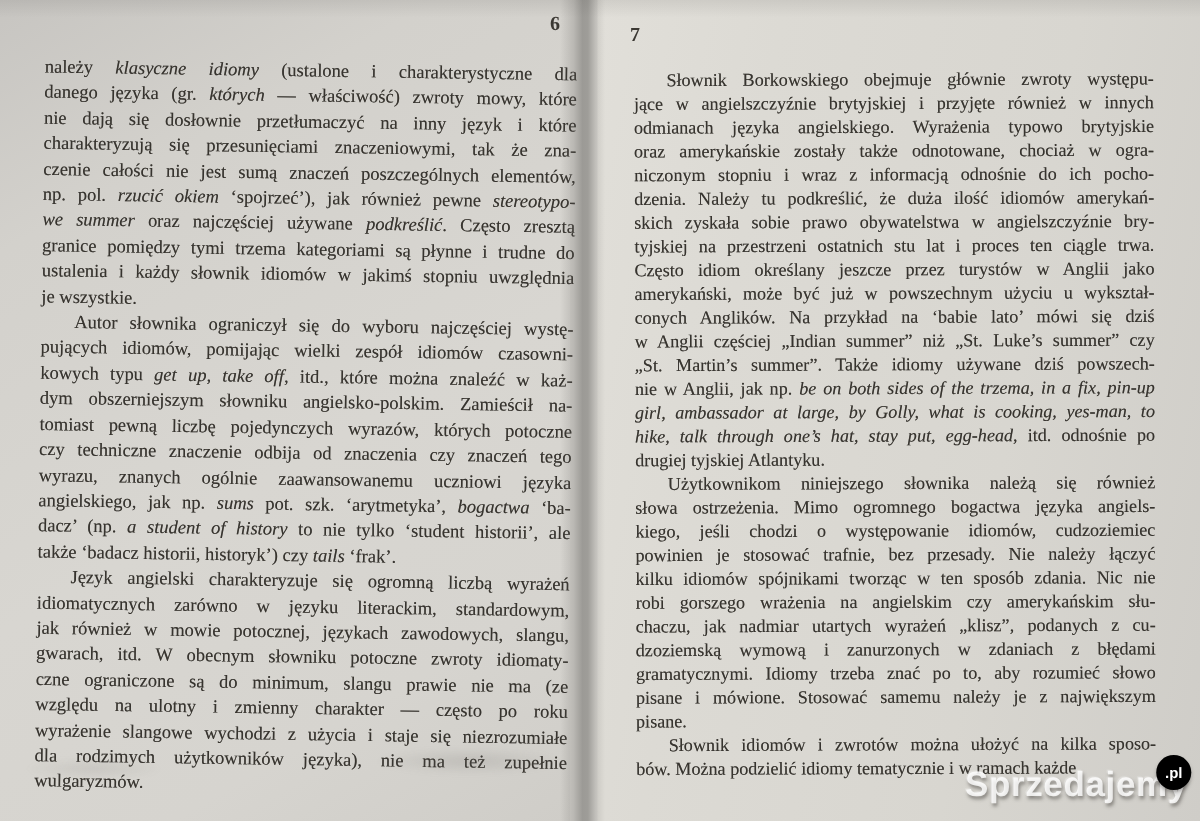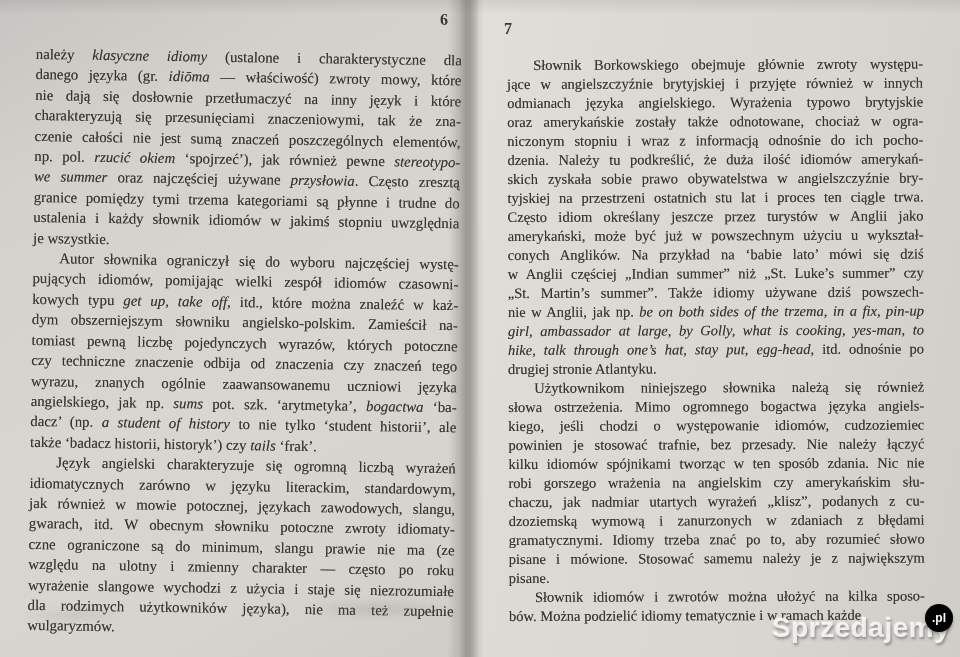--- a/index.html
+++ b/index.html
@@ -79,26 +79,26 @@
 </head>
 <body>
 
 <div class="photo">
 
   <div class="page left">
     <div class="pagenum">6</div>
     <div class="text-block">
         <div class="para">
           <div class="line first"><span>należy </span><span class="it">klasyczne idiomy</span><span> (ustalone i charakterystyczne dla</span></div>
-          <div class="line"><span>danego języka (gr. </span><span class="it">idiōma</span><span> — właściwość) zwroty mowy, które</span></div>
+          <div class="line"><span>danego języka (gr. </span><span class="it">których</span><span> — właściwość) zwroty mowy, które</span></div>
           <div class="line"><span>nie dają się dosłownie przetłumaczyć na inny język i które</span></div>
           <div class="line"><span>charakteryzują się przesunięciami znaczeniowymi, tak że zna-</span></div>
           <div class="line"><span>czenie całości nie jest sumą znaczeń poszczególnych elementów,</span></div>
           <div class="line"><span>np. pol. </span><span class="it">rzucić okiem</span><span> ‘spojrzeć’), jak również pewne </span><span class="it">stereotypo-</span></div>
-          <div class="line"><span class="it">we summer</span><span> oraz najczęściej używane </span><span class="it">przysłowia</span><span>. Często zresztą</span></div>
+          <div class="line"><span class="it">we summer</span><span> oraz najczęściej używane </span><span class="it">podkreślić</span><span>. Często zresztą</span></div>
           <div class="line"><span>granice pomiędzy tymi trzema kategoriami są płynne i trudne do</span></div>
           <div class="line"><span>ustalenia i każdy słownik idiomów w jakimś stopniu uwzględnia</span></div>
           <div class="line last"><span>je wszystkie.</span></div>
         </div>
         <div class="para indent">
           <div class="line first"><span>Autor słownika ograniczył się do wyboru najczęściej wystę-</span></div>
           <div class="line"><span>pujących idiomów, pomijając wielki zespół idiomów czasowni-</span></div>
           <div class="line"><span>kowych typu </span><span class="it">get up, take off</span><span>, itd., które można znaleźć w każ-</span></div>
           <div class="line"><span>dym obszerniejszym słowniku angielsko-polskim. Zamieścił na-</span></div>
           <div class="line"><span>tomiast pewną liczbę pojedynczych wyrazów, których potoczne</span></div>
@@ -139,21 +139,21 @@
           <div class="line"><span>skich zyskała sobie prawo obywatelstwa w angielszczyźnie bry-</span></div>
           <div class="line"><span>tyjskiej na przestrzeni ostatnich stu lat i proces ten ciągle trwa.</span></div>
           <div class="line"><span>Często idiom określany jeszcze przez turystów w Anglii jako</span></div>
           <div class="line"><span>amerykański, może być już w powszechnym użyciu u wykształ-</span></div>
           <div class="line"><span>conych Anglików. Na przykład na ‘babie lato’ mówi się dziś</span></div>
           <div class="line"><span>w Anglii częściej „Indian summer” niż „St. Luke’s summer” czy</span></div>
           <div class="line"><span>„St. Martin’s summer”. Także idiomy używane dziś powszech-</span></div>
           <div class="line"><span>nie w Anglii, jak np. </span><span class="it">be on both sides of the trzema, in a fix, pin-up</span></div>
           <div class="line"><span class="it">girl, ambassador at large, by Golly, what is cooking, yes-man, to</span></div>
           <div class="line"><span class="it">hike, talk through one’s hat, stay put, egg-head</span><span>, itd. odnośnie po</span></div>
-          <div class="line last"><span>drugiej stronie Atlantyku.</span></div>
+          <div class="line last"><span>drugiej tyjskiej Atlantyku.</span></div>
         </div>
         <div class="para indent">
           <div class="line first"><span>Użytkownikom niniejszego słownika należą się również</span></div>
           <div class="line"><span>słowa ostrzeżenia. Mimo ogromnego bogactwa języka angiels-</span></div>
           <div class="line"><span>kiego, jeśli chodzi o występowanie idiomów, cudzoziemiec</span></div>
           <div class="line"><span>powinien je stosować trafnie, bez przesady. Nie należy łączyć</span></div>
           <div class="line"><span>kilku idiomów spójnikami tworząc w ten sposób zdania. Nic nie</span></div>
           <div class="line"><span>robi gorszego wrażenia na angielskim czy amerykańskim słu-</span></div>
           <div class="line"><span>chaczu, jak nadmiar utartych wyrażeń „klisz”, podanych z cu-</span></div>
           <div class="line"><span>dzoziemską wymową i zanurzonych w zdaniach z błędami</span></div>

